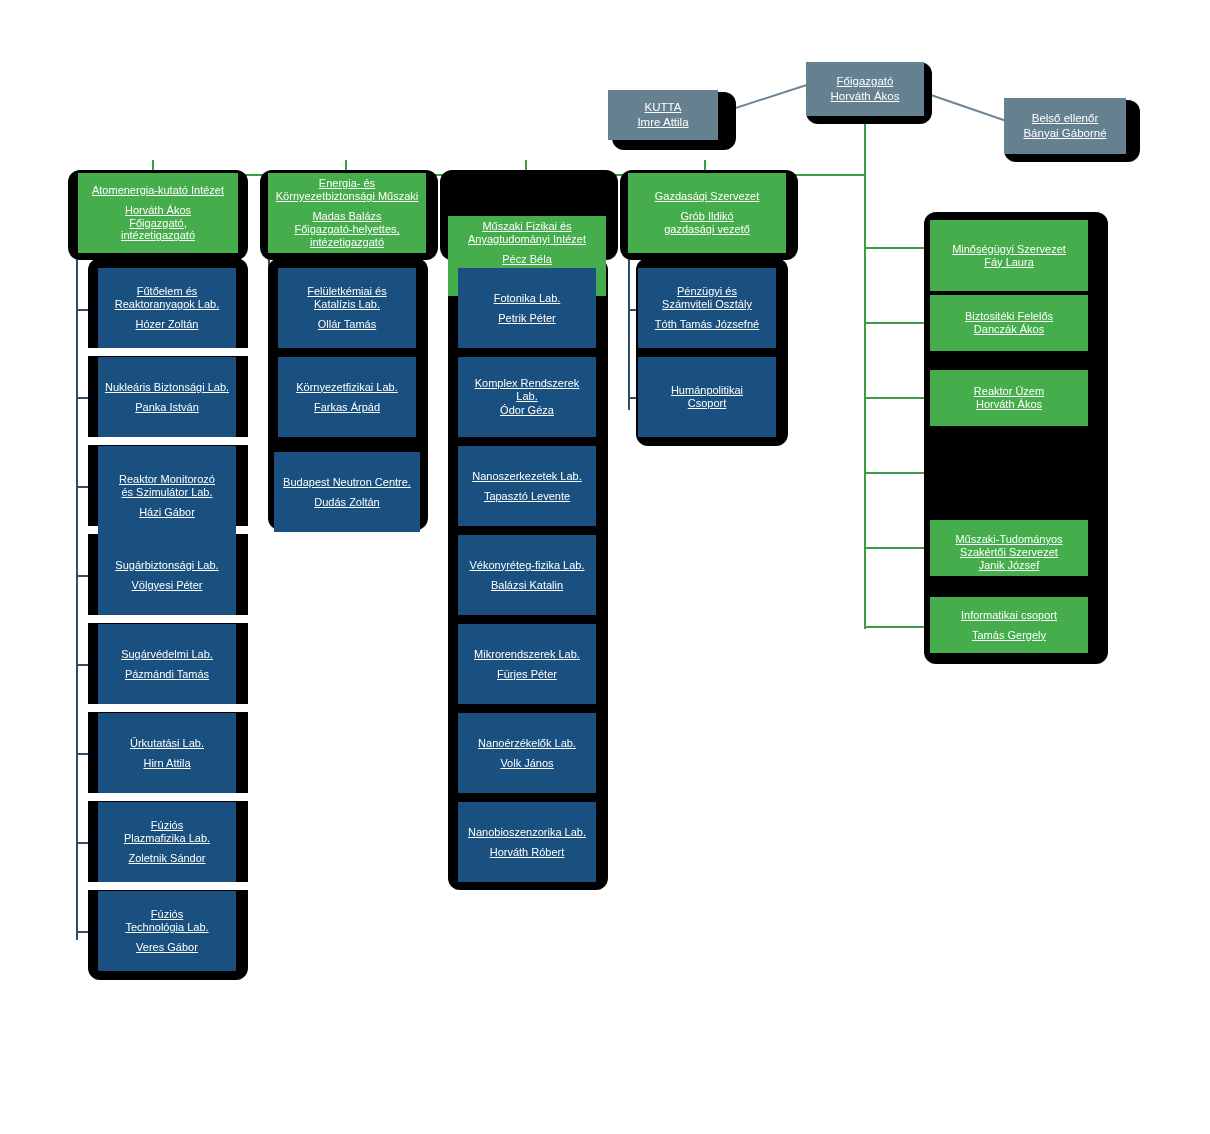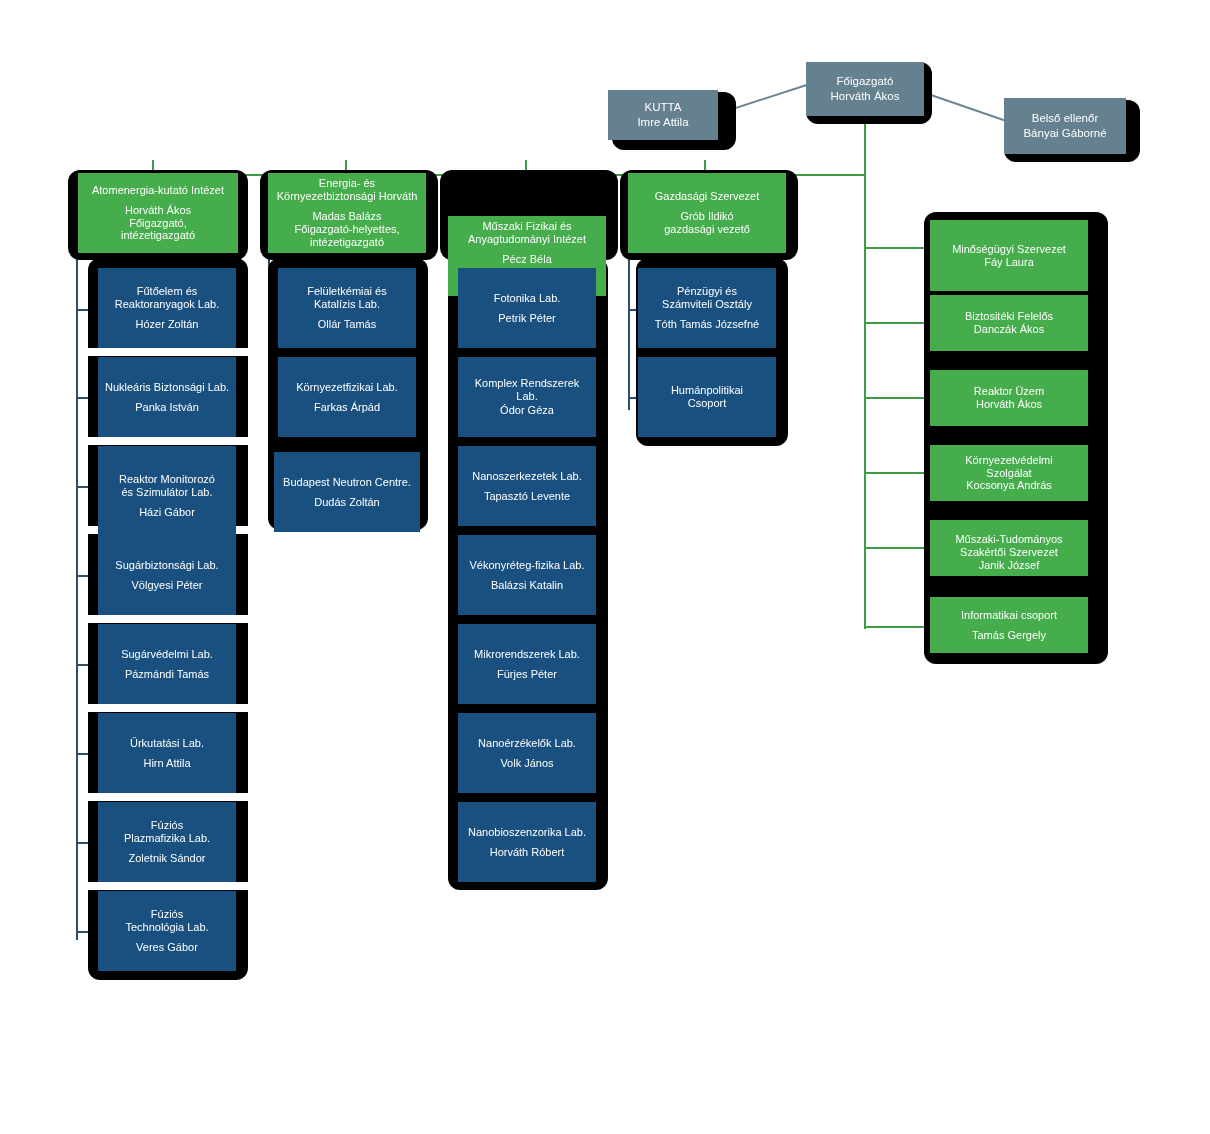--- a/index.html
+++ b/index.html
@@ -35,20 +35,21 @@
     box-sizing:border-box;
     display:flex;
     flex-direction:column;
     align-items:center;
     justify-content:center;
     text-align:center;
     color:#ffffff;
     line-height:1.18;
     padding:4px 6px;
     overflow:hidden;
+    text-decoration:underline;
   }
   .node .t1{display:block;}
   .node .t2{display:block;}
   .node .t3{display:block;}
 
   .node.slate{background:#65808f;font-size:11.5px;}
   .node.green{background:#45ad4b;font-size:11px;}
   .node.blue {background:#19507f;font-size:11px;}
 
   .node.green .t2{margin-top:7px;}
@@ -157,21 +158,21 @@
 
   <div class="node green" style="left:78px;top:173px;width:160px;height:80px;">
     <span class="t1">Atomenergia-kutató Intézet</span>
     <span class="t2">Horváth Ákos</span>
     <span class="t3">Főigazgató,</span>
     <span class="t3">intézetigazgató</span>
   </div>
 
   <div class="node green" style="left:268px;top:173px;width:158px;height:80px;">
     <span class="t1">Energia- és</span>
-    <span class="t1">Környezetbiztonsági Horváth</span>
+    <span class="t1">Környezetbiztonsági Műszaki</span>
     <span class="t2">Madas Balázs</span>
     <span class="t3">Főigazgató-helyettes,</span>
     <span class="t3">intézetigazgató</span>
   </div>
 
   <div class="node green" style="left:448px;top:173px;width:158px;height:80px;margin-top:43px;">
     <span class="t1">Műszaki Fizikai és</span>
     <span class="t1">Anyagtudományi Intézet</span>
     <span class="t2">Pécz Béla</span>
     <span class="t3">Főigazgató-helyettes,</span>
@@ -280,25 +281,20 @@
     <span class="t1">Fáy Laura</span>
   </div>
   <div class="node green" style="left:930px;top:295px;width:158px;height:56px;">
     <span class="t1">Biztositéki Felelős</span>
     <span class="t1">Danczák Ákos</span>
   </div>
   <div class="node green" style="left:930px;top:370px;width:158px;height:56px;">
     <span class="t1">Reaktor Üzem</span>
     <span class="t1">Horváth Ákos</span>
   </div>
-  <div class="node green" style="left:930px;top:445px;width:158px;height:56px;">
-    <span class="t1">Környezetvédelmi</span>
-    <span class="t1">Szolgálat</span>
-    <span class="t1">Kocsonya András</span>
-  </div>
   <div class="node green" style="left:930px;top:520px;width:158px;height:56px;justify-content:flex-end;">
     <span class="t1">Műszaki-Tudományos</span>
     <span class="t1">Szakértői Szervezet</span>
     <span class="t1">Janik József</span>
   </div>
   <div class="node green" style="left:930px;top:597px;width:158px;height:56px;">
     <span class="t1">Informatikai csoport</span>
     <span class="t1" style="margin-top:7px;">Tamás Gergely</span>
   </div>
 

